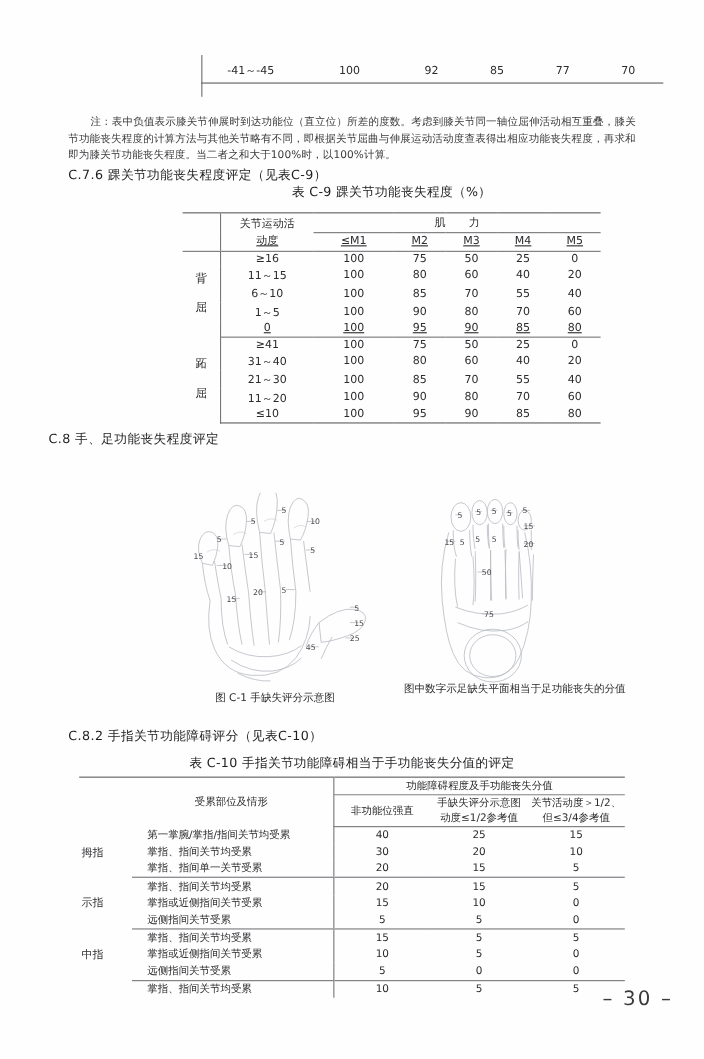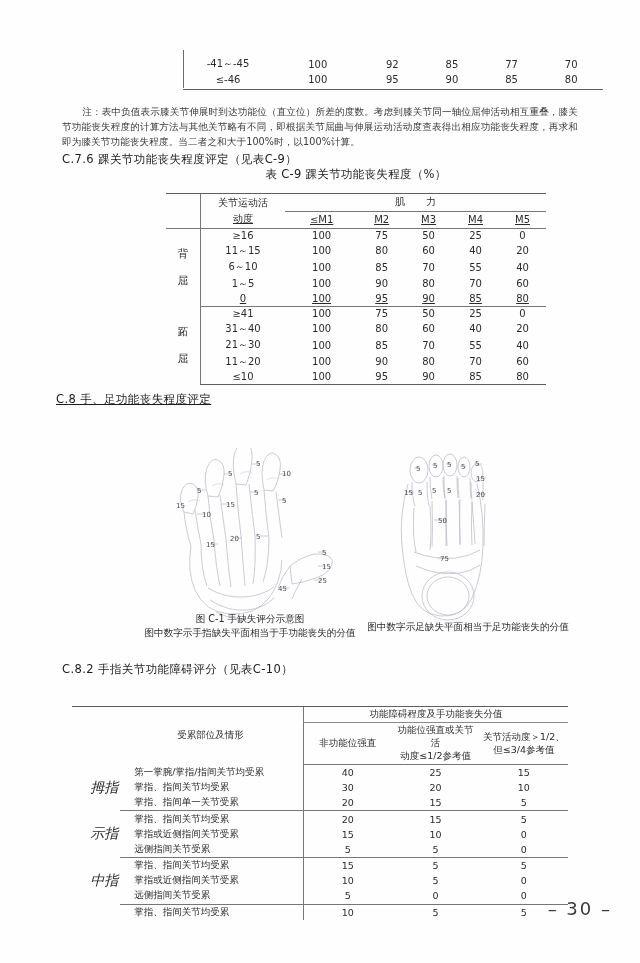--- a/index.html
+++ b/index.html
@@ -73,21 +73,21 @@
 
   
   .t10wrap{position:absolute;left:72px;top:706px;width:496px;}
   table.t10{border-collapse:collapse;width:100%;font-size:9.5px;color:#2b2b2e;}
   table.t10 td{padding:1.1px 2px;vertical-align:middle;}
   .t10 .ctr{text-align:center;}
   .t10 .topb{border-top:1.1px solid #5d5d60;}
   .t10 .midb{border-bottom:.8px solid #76767a;}
   .t10 .thinb{border-bottom:.7px solid #8a8a8e;}
   .t10 .vsep{border-left:.8px solid #76767a;}
-  .t10 .grp{width:46px;text-align:right;font-size:14px;font-style:italic;}
+  .t10 .grp{width:46px;text-align:left;font-size:10px;}
   .t10 .desc{width:176px;padding-left:14px;}
   .t10 .val{width:88px;text-align:center;}
 
   .pagenum{
     position:absolute;right:28px;top:898px;
     font-size:18px;letter-spacing:2px;color:#3a3a3d;
   }
   .stroke{stroke:#b9bcc4;fill:none;stroke-width:.75;}
   .stroke-l{stroke:#ccced4;fill:none;stroke-width:.6;}
   .numlbl{font-size:7px;fill:#4a4a4e;font-family:"DejaVu Sans",sans-serif;}
@@ -103,28 +103,20 @@
     <table>
       <tbody>
           <tr>
         <td class="lbl">-41～-45</td>
         <td>100</td>
         <td>92</td>
         <td>85</td>
         <td>77</td>
         <td>70</td>
       </tr>
-      <tr>
-        <td class="lbl">≤-46</td>
-        <td>100</td>
-        <td>95</td>
-        <td>90</td>
-        <td>85</td>
-        <td>80</td>
-      </tr>
     </tbody>
       </table>
     <div class="botline"></div>
   </div>
 
   <div class="note" style="position:absolute;left:62px;top:104px;width:516px;">
     <span class="ind"></span><span>注：</span><span>表中负值表示膝关节伸展时到达功能位（直立位）所差的度数。考虑到膝关节同一轴位屈伸活动相互重叠，膝关节功能丧失程度的计算方法与其他关节略有不同，即根据关节屈曲与伸展运动活动度查表得出相应功能丧失程度，再求和即为膝关节功能丧失程度。当二者之和大于100%时，以100%计算。</span>
   </div>
 
   <div class="sec-head" style="position:absolute;left:62px;top:152px;">C.7.6 踝关节功能丧失程度评定（见表C-9）</div>
@@ -235,21 +227,21 @@
         <td class="botb">100</td>
         <td class="botb">95</td>
         <td class="botb">90</td>
         <td class="botb">85</td>
         <td class="botb">80</td>
       </tr>
     </tbody>
       </table>
   </div>
 
-  <div class="sec-head" style="position:absolute;left:56px;top:392px;text-decoration:underline;">C.8  手、足功能丧失程度评定</div>
+  <div class="sec-head" style="position:absolute;left:44px;top:392px;">C.8  手、足功能丧失程度评定</div>
 
   <div class="figs">
 
     <div class="fig" style="left:150px;">
       <svg width="200" height="180" viewBox="0 0 200 180">
         <g class="stroke">
 
           <path d="M34 64 q-6 -12 -2 -22 q4 -9 11 -6 q6 3 5 13 q-1 9 -5 17z"></path>
           <path d="M34 64 q2 20 7 34"></path>
           <path d="M45 62 q3 20 6 34"></path>
@@ -378,47 +370,47 @@
           <text x="62" y="45">5</text>
           <text x="77" y="45">5</text>
           <text x="106" y="33">15</text>
           <text x="106" y="49">20</text>
           <text x="68" y="75">50</text>
           <text x="70" y="113">75</text>
         </g>
       </svg>
     </div>
 
-    <div class="figcap" style="left:100px;top:164px;">
+    <div class="figcap" style="left:100px;top:180px;">
       <div>图 C-1 手缺失评分示意图</div>
-      <div>图中数字示手指缺失平面相当于手功能丧失的分值</div>
     </div>
     <div class="figcap" style="left:318px;top:172px;">
       <div>图中数字示足缺失平面相当于足功能丧失的分值</div>
     </div>
   </div>
 
   <div class="sec-head" style="position:absolute;left:62px;top:662px;">C.8.2  手指关节功能障碍评分（见表C-10）</div>
+  <div class="tbl-title" style="position:absolute;left:72px;top:686px;width:496px;">表 C-10  手指关节功能障碍相当于手功能丧失分值的评定</div>
 
   <div class="t10wrap">
     <table class="t10">
       <tbody>
           <tr>
         <td class="grp topb"></td>
         <td class="desc topb ctr" rowspan="2" style="text-align:center;padding-left:0;">受累部位及情形</td>
         <td class="topb thinb ctr vsep" colspan="3">功能障碍程度及手功能丧失分值</td>
       </tr>
       <tr>
         <td class="grp"></td>
         <td class="val midb vsep">
           <div>非功能位强直</div>
           <div></div>
         </td>
         <td class="val midb">
-          <div>功能位强直或关节活</div>
+          <div>手缺失评分示意图</div>
           <div>动度≤1/2参考值</div>
         </td>
         <td class="val midb">
           <div>关节活动度＞1/2、</div>
           <div>但≤3/4参考值</div>
         </td>
       </tr>
 
       <tr>
         <td class="grp" rowspan="3">拇指</td>

